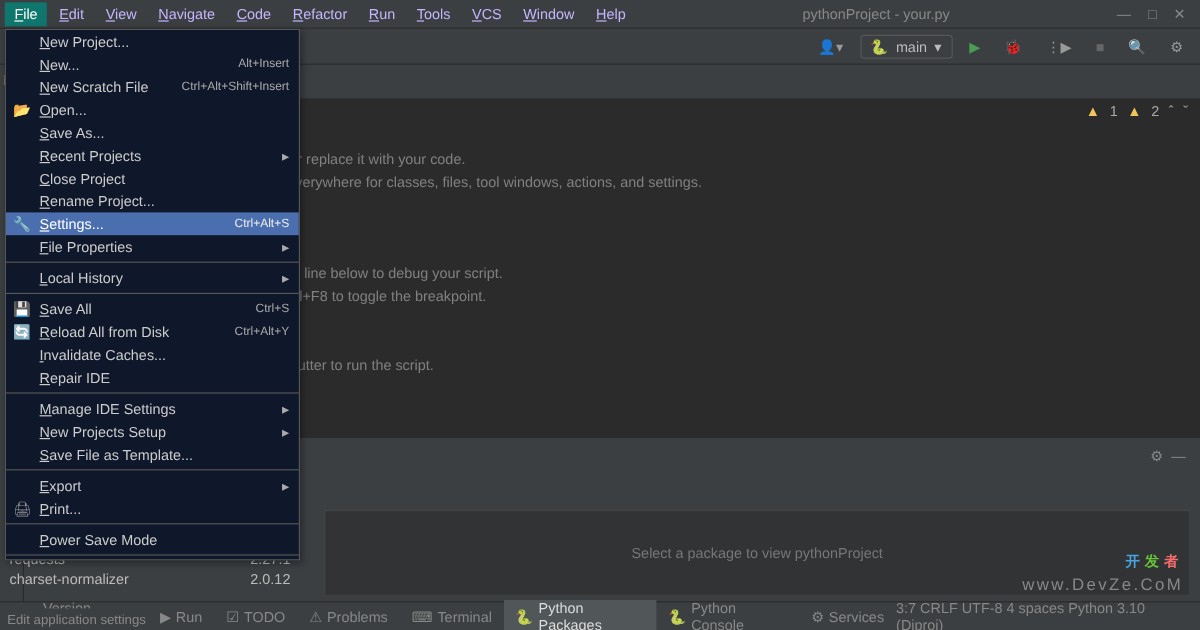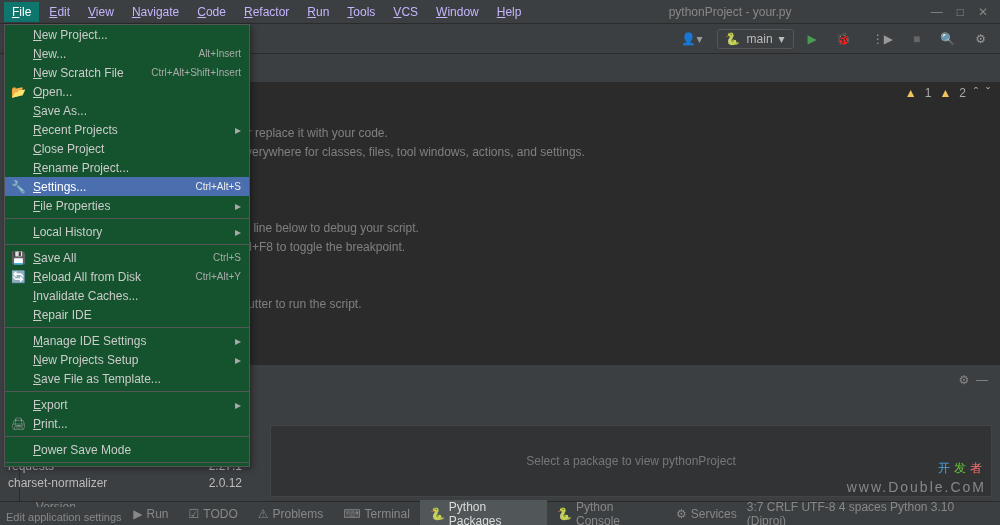--- a/index.html
+++ b/index.html
@@ -38,35 +38,35 @@
 .bottom-panel{height:auto;background:#3c3f41;border-top:1px solid #2b2b2b}
 .pkg-header{height:30px;display:flex;align-items:center;justify-content:flex-end;padding:0 12px;color:#888}
 .addpkg{padding:6px 12px;color:#5394ec;cursor:pointer}
 .pkg-body{height:80px;display:flex}
 .pkg-doc{flex:1;display:flex;align-items:center;justify-content:center;color:#777;background:#313335;margin:4px 8px 4px 0;border:1px solid #444}
 .statusbar{position:absolute;bottom:0;left:0;right:0;height:24px;background:#3c3f41;border-top:1px solid #2b2b2b;display:flex;align-items:center;padding:0 8px;color:#888;font-size:11px}
 .sb-item{padding:0 10px;display:flex;align-items:center;gap:4px;cursor:pointer}
 .sb-item.active{background:#515658;color:#ddd}
 .sb-right{margin-left:auto;display:flex;gap:10px}
 
-.dropdown{position:absolute;top:24px;left:4px;width:246px;background:#14532d;border:1px solid #555;box-shadow:2px 2px 6px rgba(0,0,0,.4);z-index:100}
+.dropdown{position:absolute;top:24px;left:4px;width:246px;background:#0f172a;border:1px solid #555;box-shadow:2px 2px 6px rgba(0,0,0,.4);z-index:100}
 .dd-item{display:flex;align-items:center;padding:4px 8px 4px 28px;color:#ccc;cursor:pointer;position:relative;height:19px}
 .dd-item.hl{background:#4b6eaf;color:#fff}
 .dd-item .shortcut{margin-left:auto;color:#aaa;font-size:10px}
 .dd-item.hl .shortcut{color:#eee}
 .dd-item .sub{margin-left:auto;color:#aaa}
 .dd-sep{height:1px;background:#555;margin:3px 0}
 .dd-icon{position:absolute;left:6px;width:14px;text-align:center;color:#999}
 .dd-item.hl .dd-icon{color:#fff}
 
 .pkg-peek{position:absolute;left:0;top:390px;color:#bbb;font-size:12px;line-height:15px;z-index:5}
 .pkg-peek-row{display:flex;width:250px;padding:1px 8px 1px 8px}
 .pkg-peek-row .v{margin-left:auto}
 .watermark{position:absolute;right:14px;bottom:30px;text-align:right;pointer-events:none;z-index:200}
-.wm-cn{font-size:28px;font-weight:normal;letter-spacing:4px;font-family:"Microsoft YaHei",sans-serif}
+.wm-cn{font-size:28px;font-weight:bold;letter-spacing:4px;font-family:"Microsoft YaHei",sans-serif}
 .wm-cn .c1{color:#4aa3df}.wm-cn .c2{color:#67c23a}.wm-cn .c3{color:#f56c6c}
 .wm-url{font-size:14px;color:#888;letter-spacing:2px}
 .edit-settings{position:absolute;bottom:0;left:0;color:#888;font-size:11px;padding:4px 6px;background:#3c3f41}
 </style>
 </head>
 <body>
 
 <div class="titlebar">
   <div class="menubar" id="menubar">
       <span class="menu-item active"><u>F</u>ile</span>
@@ -307,14 +307,14 @@
         <span>⚙</span>
         <span>Services</span>
       </div>
     </div>
   <div class="sb-right">3:7   CRLF   UTF-8   4 spaces   Python 3.10 (Djproj)</div>
 </div>
 <div class="edit-settings" style="bottom:-2px;z-index:3">Edit application settings</div>
 
 <div class="watermark">
   <div class="wm-cn"><span class="c1">开</span><span class="c2">发</span><span class="c3">者</span></div>
-  <div class="wm-url">www.Double.CoM</div>
+  <div class="wm-url">www.DevZe.CoM</div>
 </div>
 
 </body></html>

